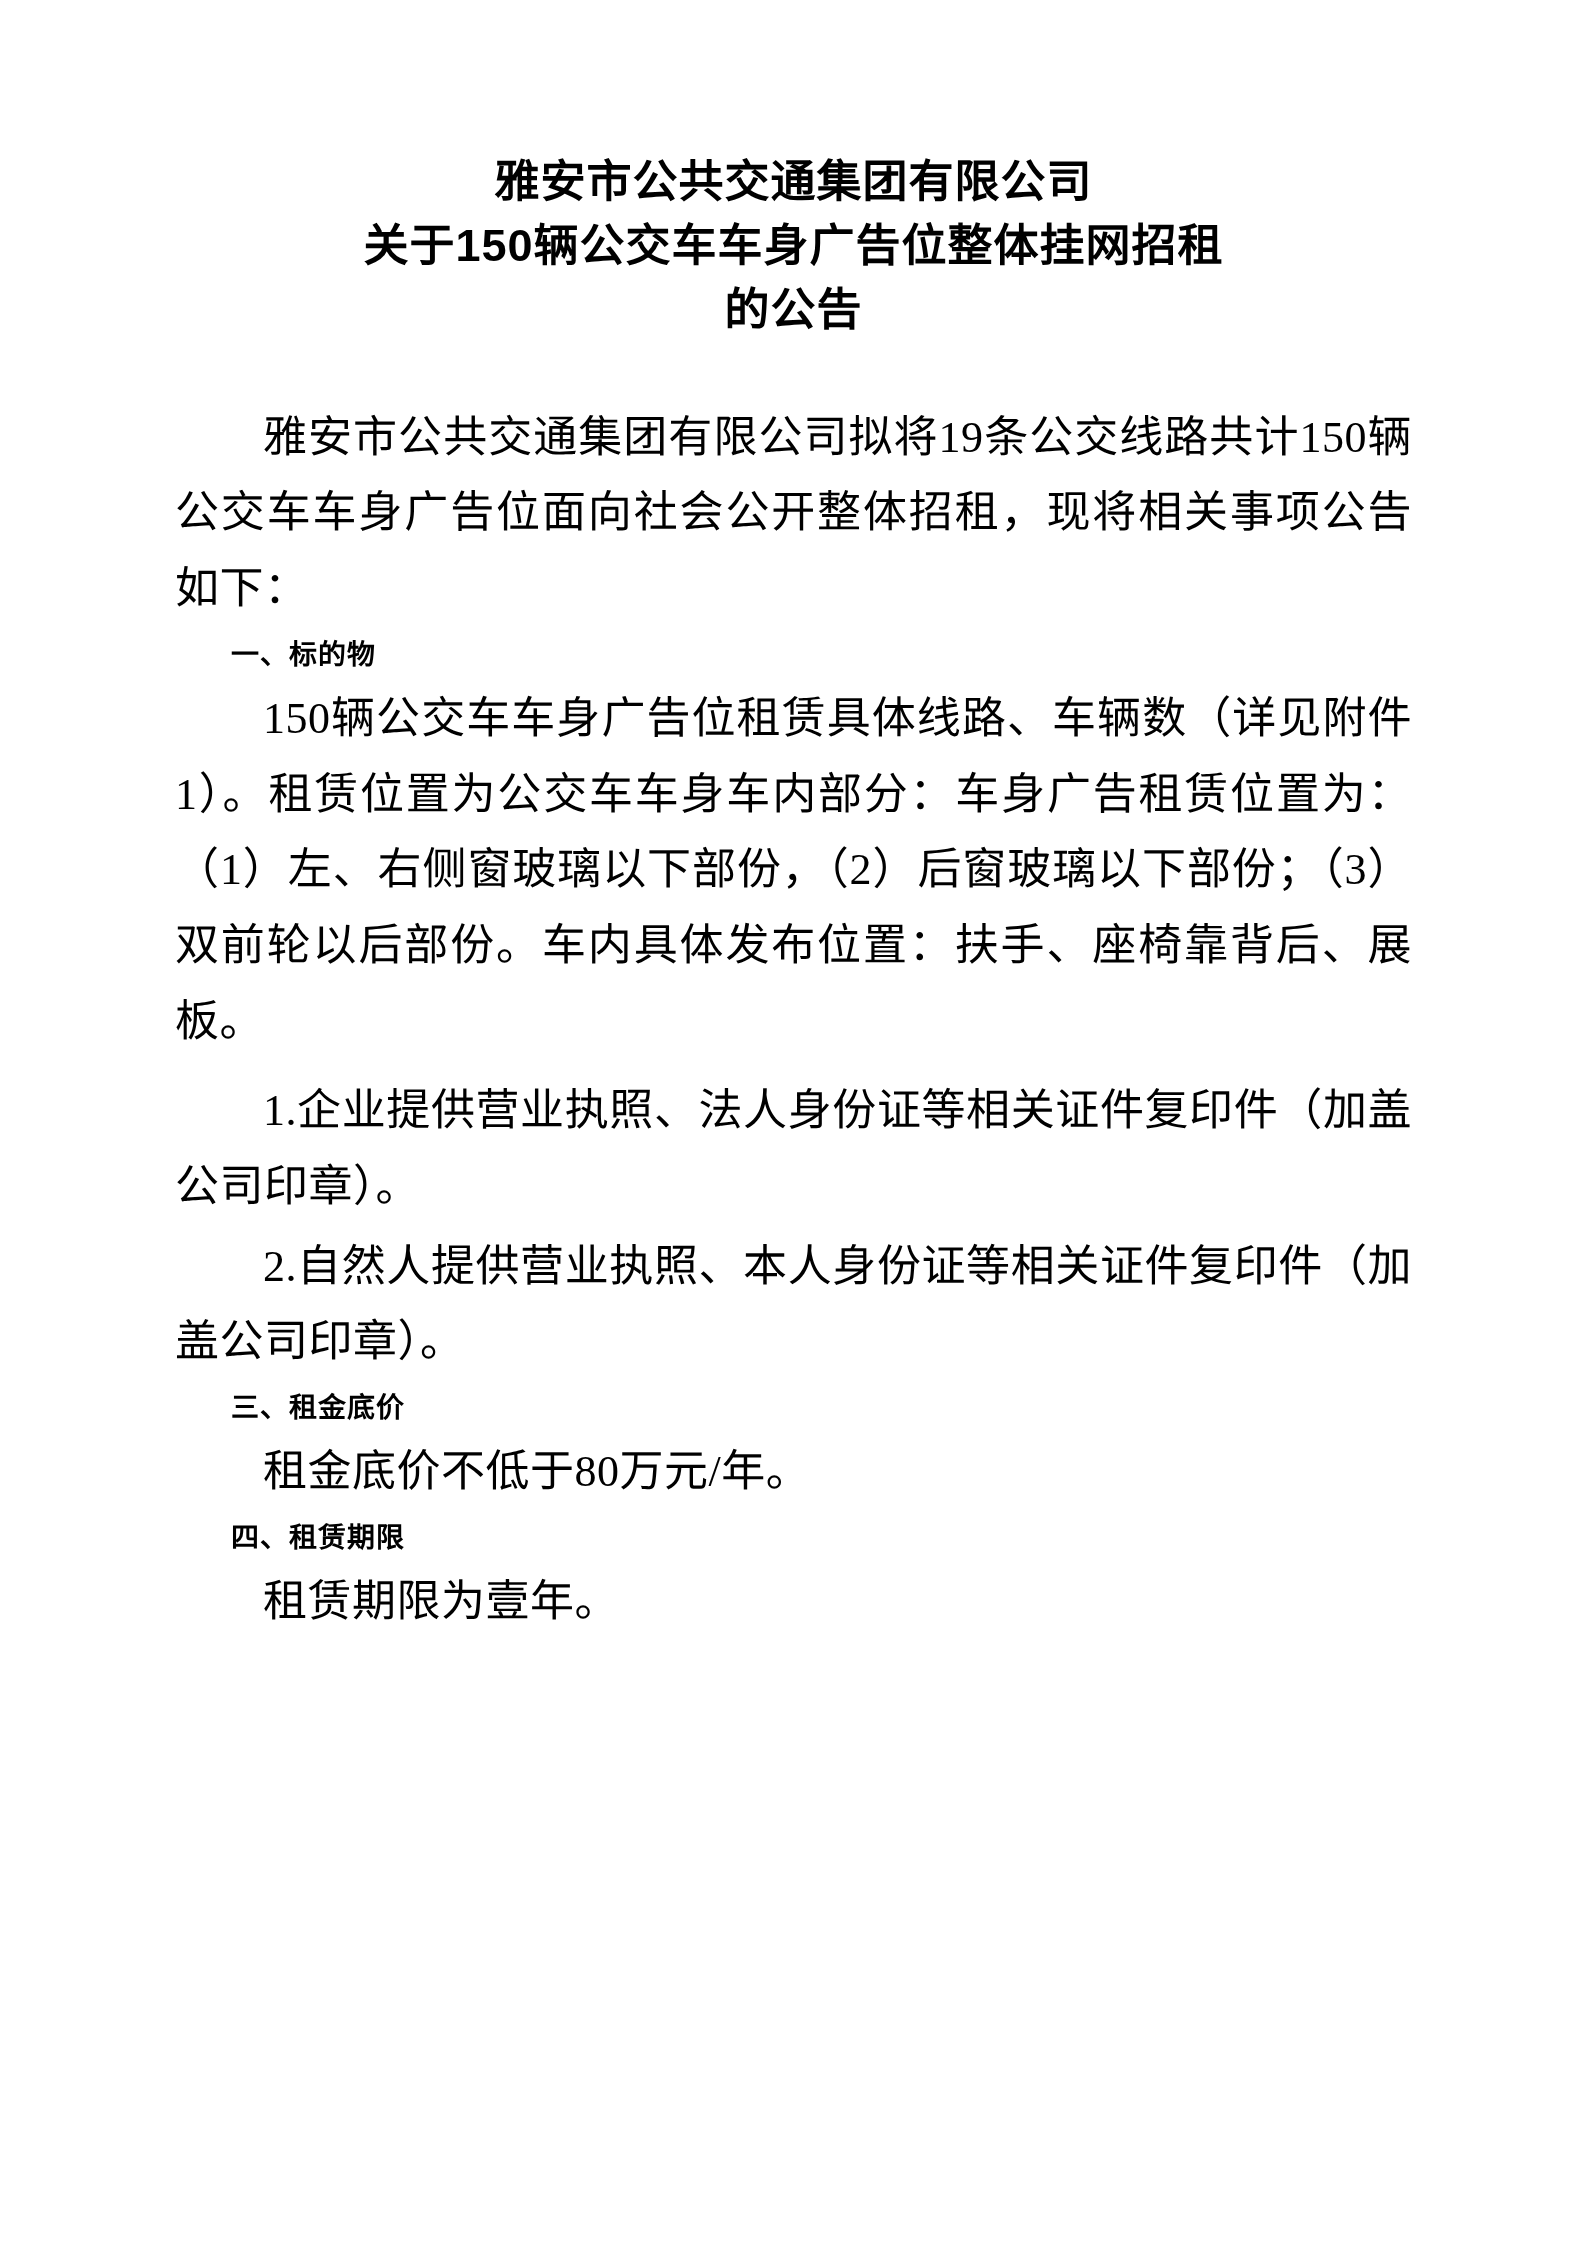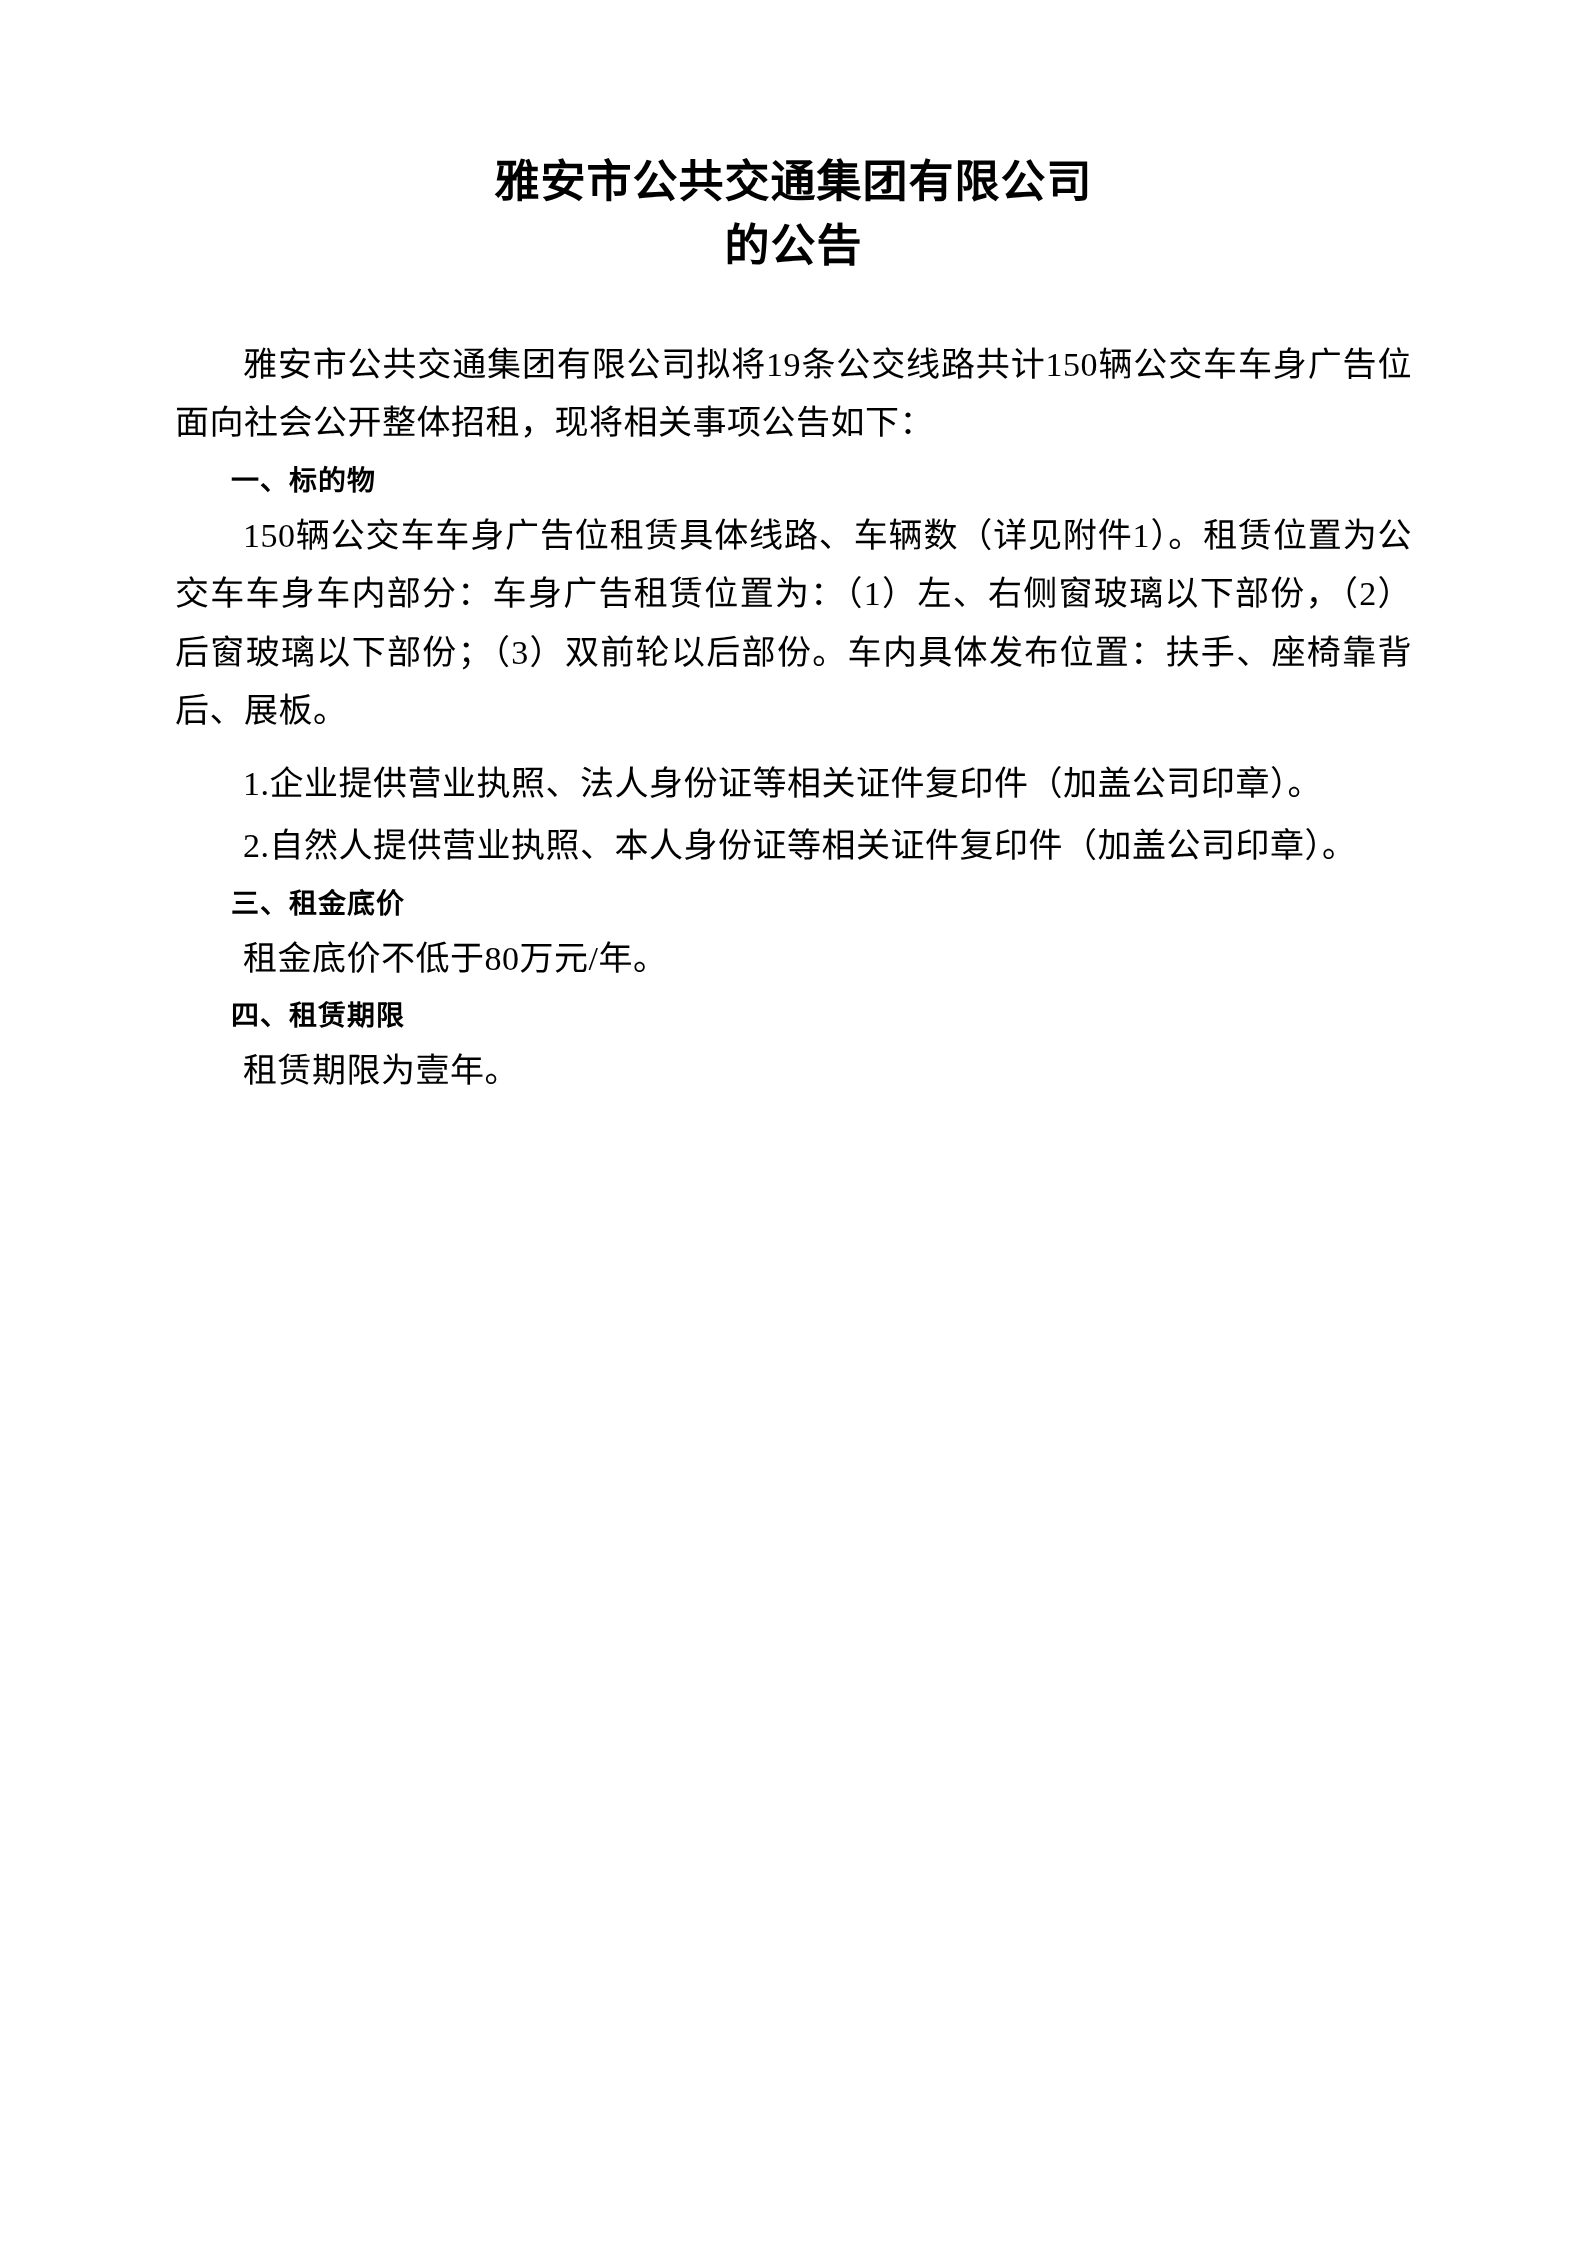--- a/index.html
+++ b/index.html
@@ -31,21 +31,21 @@
     margin: 0 0 10px 0;
     color: #000;
   }
   .doc-title .tline {
     display: block;
   }
   .body-block {
     margin-top: 58px;
   }
   p.para {
-    font-size: 34px;
+    font-size: 44px;
     line-height: 1.72;
     margin: 0 0 4px 0;
     text-align: justify;
     text-justify: inter-ideograph;
     text-indent: 2em;
     letter-spacing: 0.5px;
   }
   p.heading {
     font-family: "Liberation Sans", "DejaVu Sans", sans-serif;
     font-weight: bold;
@@ -57,20 +57,21 @@
   }
   .spacer-sm { height: 10px; }
 </style>
 </head>
 <body>
 
 <div class="page">
 
   <div class="doc-title">
     <span class="tline">雅安市公共交通集团有限公司</span>
+    <span class="tline">关于150辆公交车车身广告位整体挂网招租</span>
     <span class="tline">的公告</span>
   </div>
 
   <div class="body-block">
     <p class="para">雅安市公共交通集团有限公司拟将19条公交线路共计150辆公交车车身广告位面向社会公开整体招租，现将相关事项公告如下：</p>
     <p class="heading">一、标的物</p>
     <p class="para">150辆公交车车身广告位租赁具体线路、车辆数（详见附件1）。租赁位置为公交车车身车内部分：车身广告租赁位置为：（1）左、右侧窗玻璃以下部份，（2）后窗玻璃以下部份；（3）双前轮以后部份。车内具体发布位置：扶手、座椅靠背后、展板。</p>
     <div class="spacer-sm"></div>
     <p class="para">1.企业提供营业执照、法人身份证等相关证件复印件（加盖公司印章）。</p>
     <p class="para">2.自然人提供营业执照、本人身份证等相关证件复印件（加盖公司印章）。</p>

